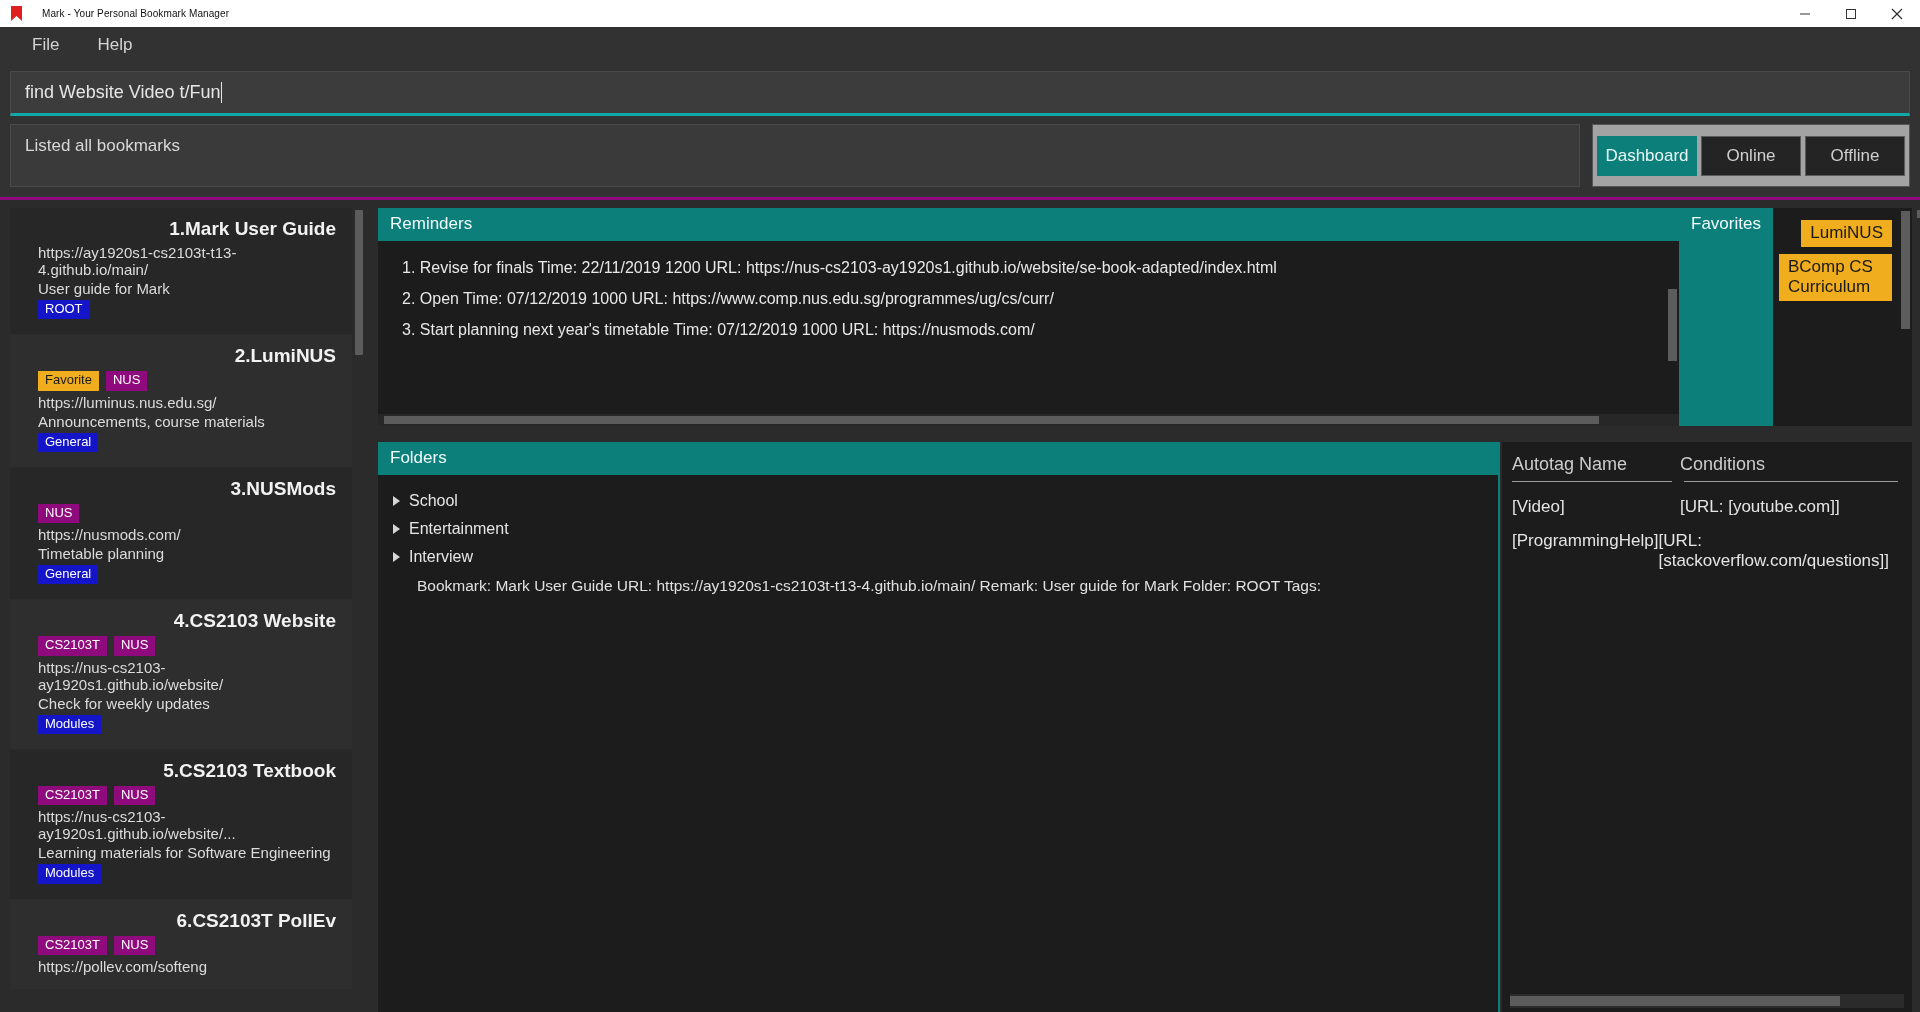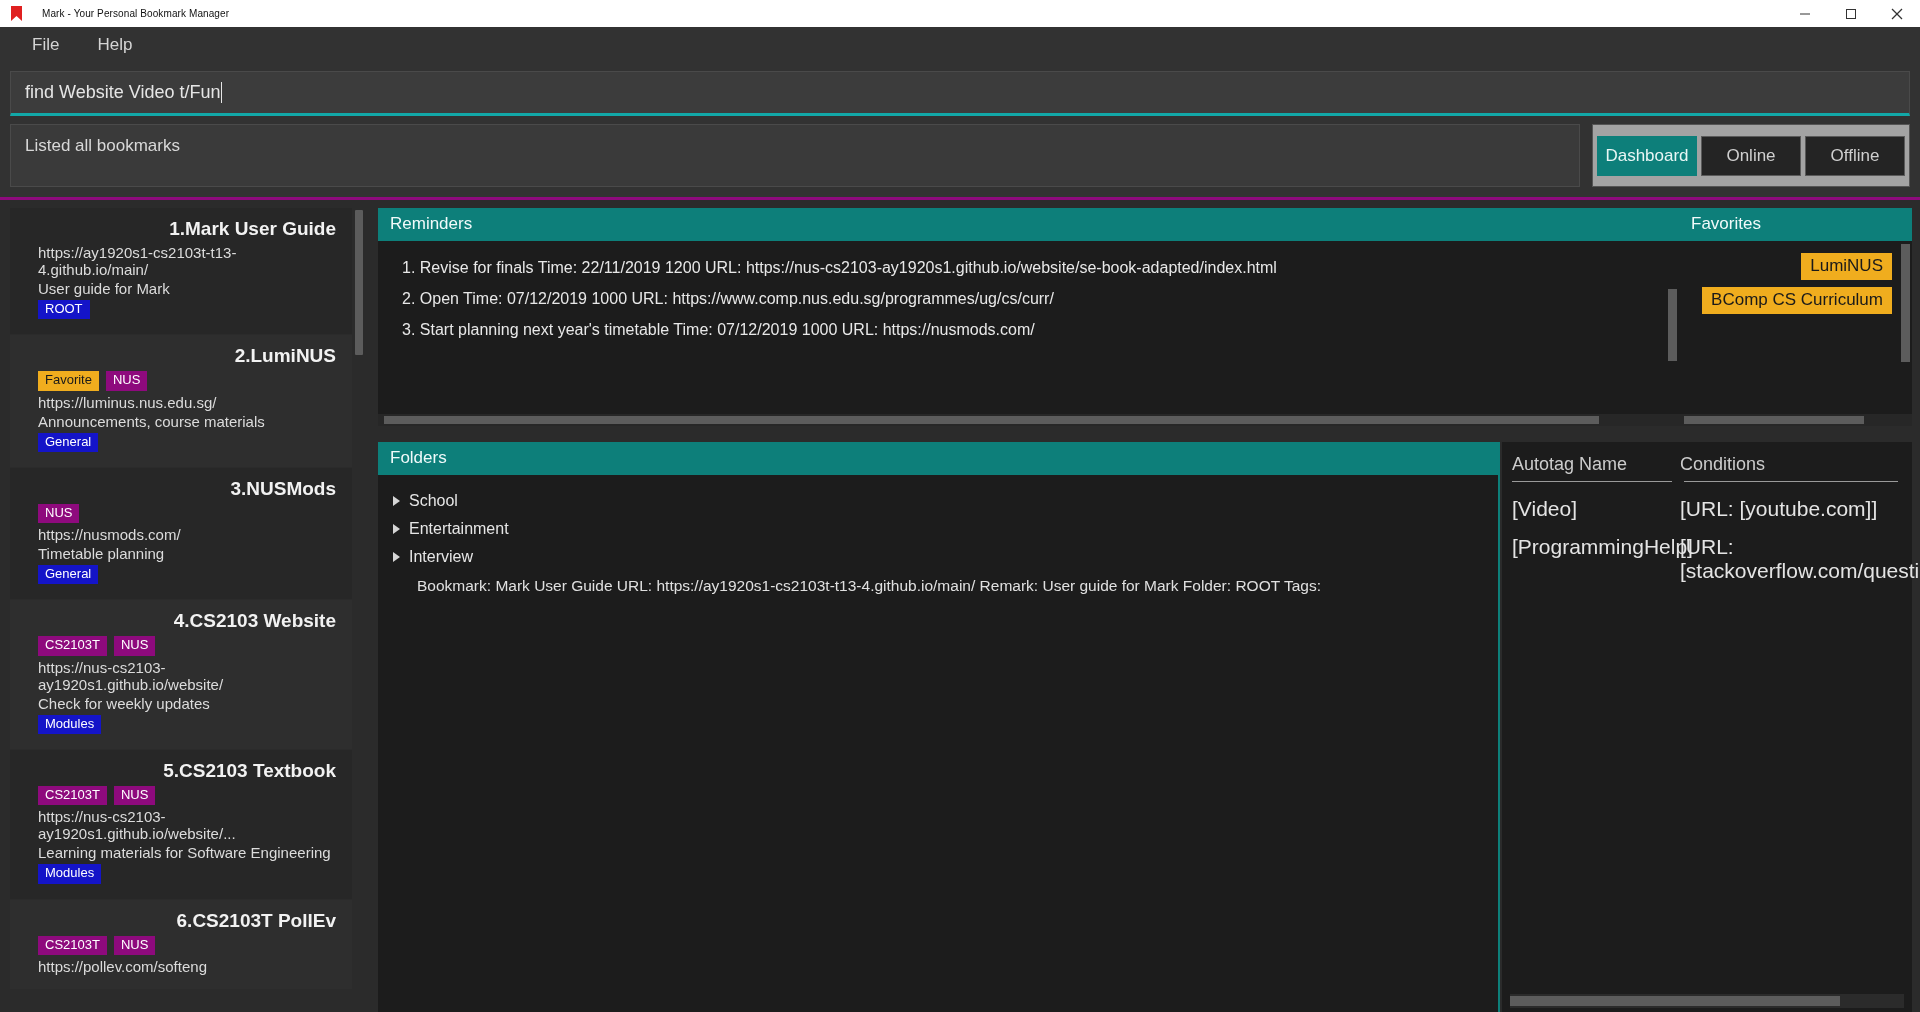--- a/index.html
+++ b/index.html
@@ -128,21 +128,21 @@
     flex: 1; background: #1c1c1c; position: relative; overflow: hidden;
     display: flex;
   }
   #reminders-list { flex: 1; padding: 18px 0 0 24px; }
   .reminder-line { font-size: 16px; color: #e8e8e8; margin-bottom: 13px; white-space: nowrap; }
   #rem-vscroll { width: 14px; background: #1c1c1c; position: relative; }
   #rem-vthumb { position: absolute; left: 3px; top: 48px; width: 9px; height: 72px; background: #5c5c5c; }
   #rem-hscroll { height: 12px; background: #272727; position: relative; }
   #rem-hthumb { position: absolute; left: 6px; top: 2px; width: 1215px; height: 8px; background: #5c5c5c; }
 
-  #favorites { width: 233px; display: flex; flex-direction: column; }
+  #favorites { width: 233px; display: flex; flex-direction: row; }
   #fav-body { flex: 1; background: #1c1c1c; display: flex; overflow: hidden; }
   #fav-items { flex: 1; padding: 12px 6px 0 6px; display: flex; flex-direction: column; align-items: flex-end; gap: 7px; }
   .fav-tag {
     background: #f0ad1e; color: #1a1a1a; font-size: 17px; padding: 3px 9px 4px 9px;
   }
   #fav-vscroll { width: 14px; background: #1c1c1c; position: relative; }
   #fav-vthumb { position: absolute; left: 3px; top: 3px; width: 9px; height: 118px; background: #5c5c5c; }
   #fav-hscroll { height: 12px; background: #272727; position: relative; }
   #fav-hthumb { position: absolute; left: 5px; top: 2px; width: 180px; height: 8px; background: #5c5c5c; }
 
@@ -159,21 +159,21 @@
 
   #autotag { width: 410px; display: flex; flex-direction: column; background: #1c1c1c; }
   #autotag-inner { flex: 1; padding: 12px 14px 0 10px; }
   #autotag-head {
     display: flex; font-size: 18px; color: #cccccc; padding-bottom: 6px;
   }
   #autotag-head .col1 { width: 168px; }
   #autotag-divider { display: flex; gap: 12px; margin-bottom: 8px; }
   #autotag-divider .d1 { width: 160px; height: 1px; background: #9a9a9a; }
   #autotag-divider .d2 { flex: 1; height: 1px; background: #9a9a9a; }
-  .at-row { display: flex; font-size: 21px; color: #e4e4e4; padding: 7px 0; }
+  .at-row { display: flex; font-size: 17px; color: #e4e4e4; padding: 7px 0; }
   .at-row .col1 { width: 168px; }
   #autotag-hscroll { height: 14px; background: #2b2b2b; position: relative; margin: 0 8px 8px 8px; }
   #autotag-hthumb { position: absolute; left: 0; top: 2px; width: 330px; height: 10px; background: #5c5c5c; }
 </style>
 </head>
 <body>
 
 <div id="titlebar">
   <div id="title-left">
     <span id="app-icon">

